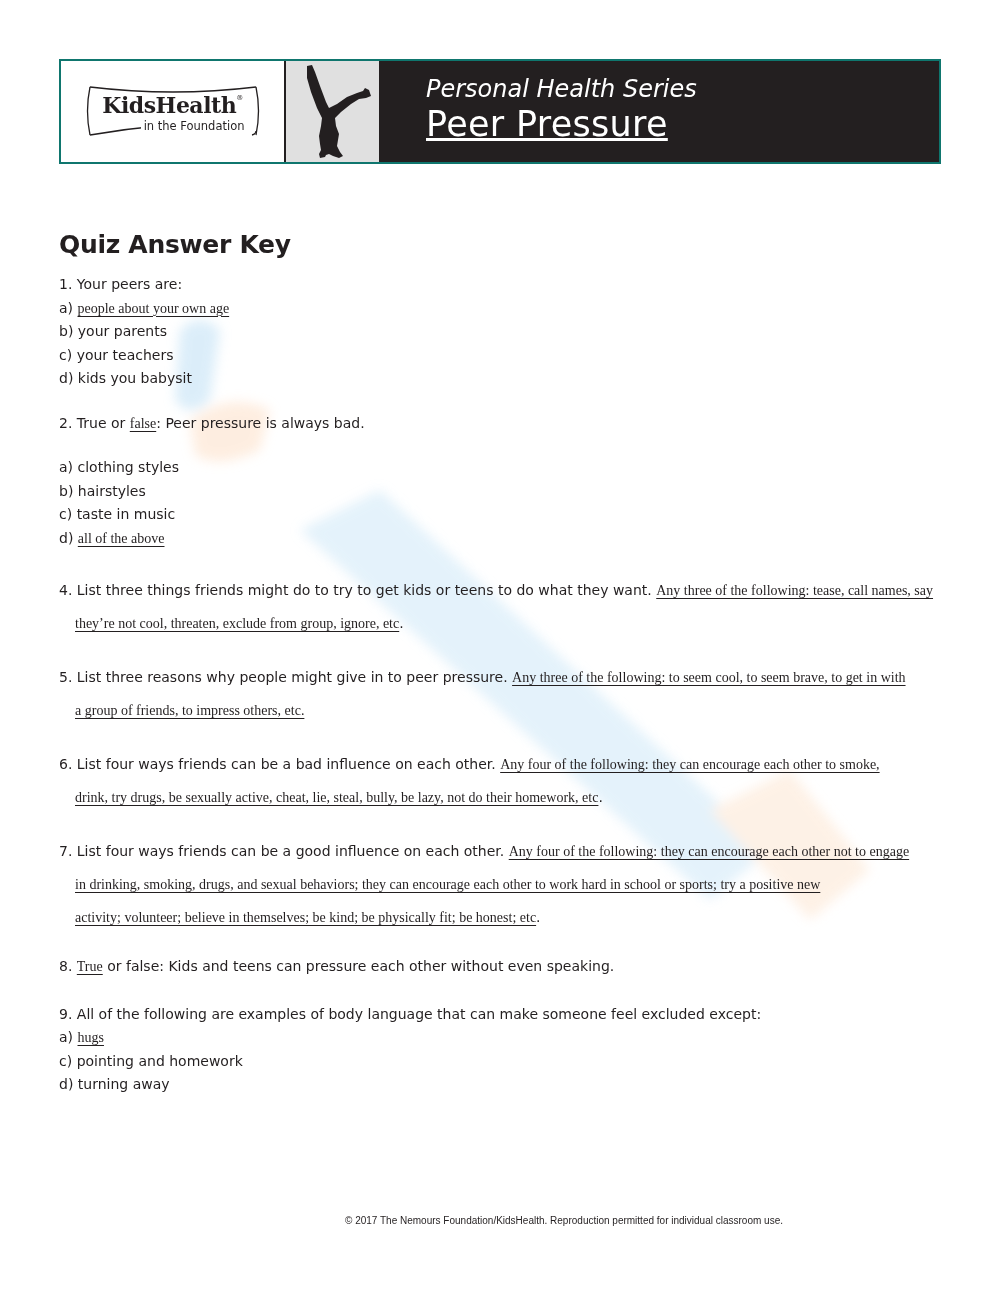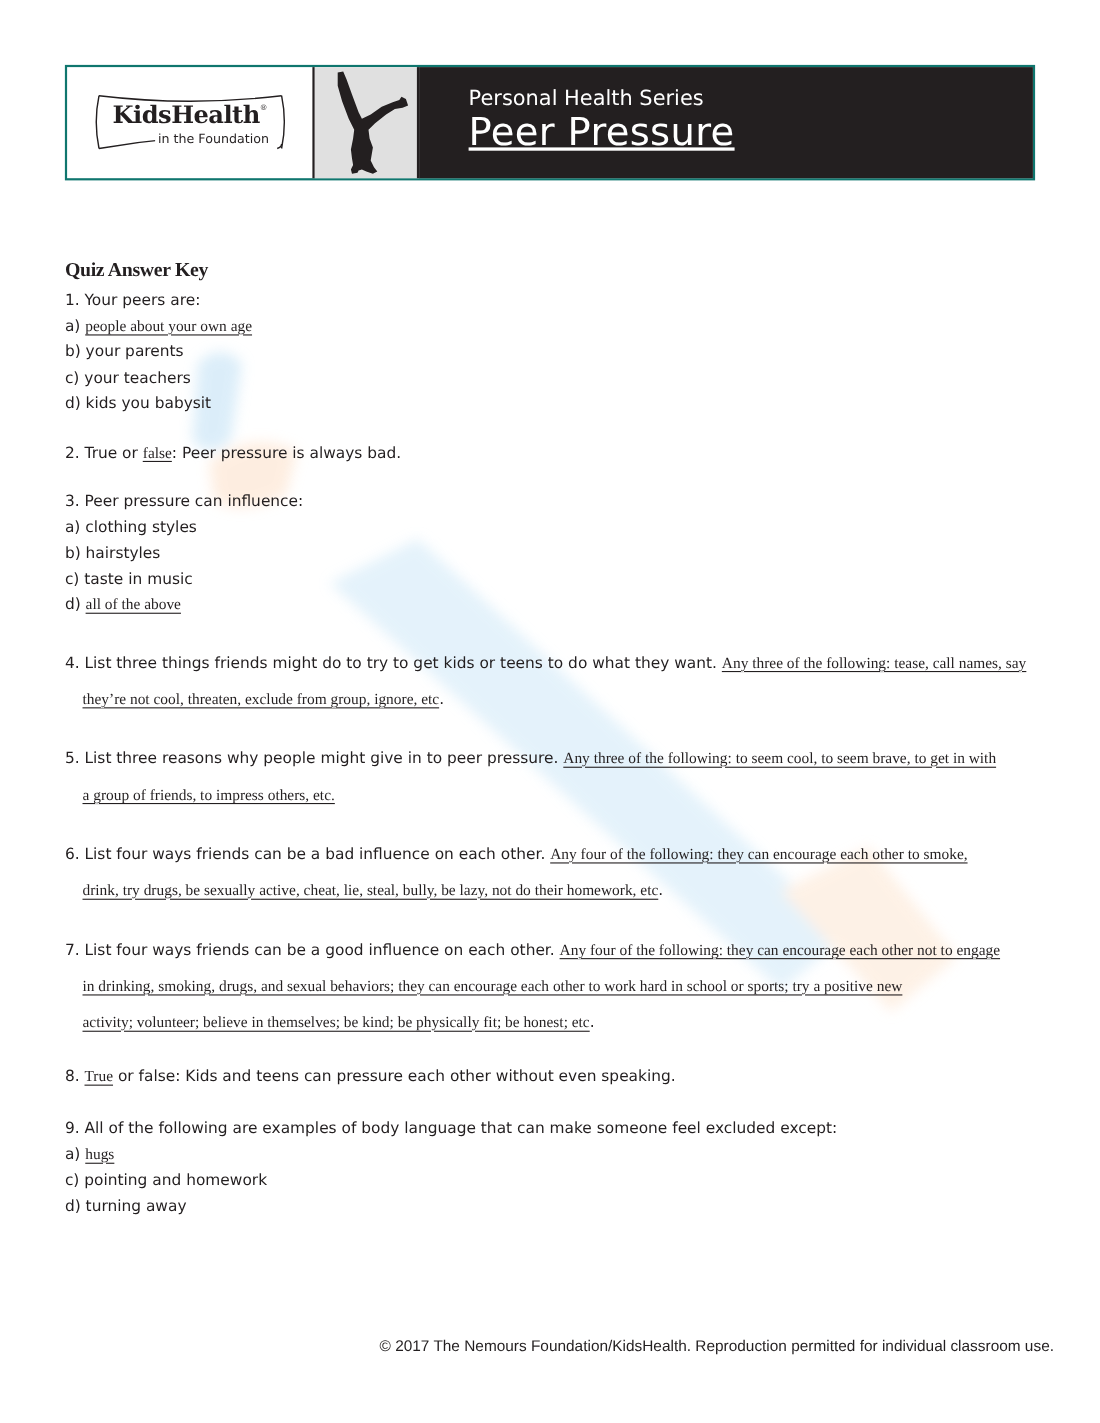--- a/index.html
+++ b/index.html
@@ -30,42 +30,42 @@
     background: #fff; padding: 0 3px;
   }
   .figure-box {
     width: 95px; height: 100%; background: #e0e0e0; border-right: 2px solid #231f20;
     display: flex; align-items: center; justify-content: center;
   }
   .title-box {
     flex: 1; background: #231f20; color: #ffffff; padding-left: 45px;
     display: flex; flex-direction: column; justify-content: center;
   }
-  .series-label { font-size: 19px; font-weight: normal; line-height: 1.2; margin-top: -4px; }
+  .series-label { font-size: 24px; font-weight: normal; line-height: 1.2; margin-top: -4px; font-style: italic; }
   .page-title { font-size: 35px; font-weight: normal; line-height: 1.15; letter-spacing: 0.3px; text-decoration: underline; }
 
   
   .watermark { position: absolute; left: 150px; top: 290px; width: 760px; height: 690px; pointer-events: none; }
 
   
   .content { position: absolute; left: 59px; top: 228px; width: 882px; font-size: 14px; line-height: 23.5px; }
-  .section-heading { font-size: 18px; font-weight: bold; line-height: 34px; margin-bottom: 0; letter-spacing: -0.3px; font-family: Liberation Serif, serif; }
+  .section-heading { font-size: 25px; font-weight: bold; line-height: 34px; margin-bottom: 11px; letter-spacing: -0.3px; }
   .u { text-decoration: underline; text-underline-offset: 3px; text-decoration-thickness: 1px; font-family: Liberation Serif, serif; }
   .q { margin: 0; }
   .gap { height: 21px; }
   .gap-lg { height: 24px; }
   .long {
     line-height: 33px; padding-left: 16px; text-indent: -16px;
   }
   .opt { display: block; }
 
   
   .footer {
     position: absolute; left: 345px; top: 1215px; font-family: "Liberation Sans", sans-serif;
-    font-size: 14px; color: #231f20;
+    font-size: 10px; color: #231f20;
   }
 </style>
 </head>
 <body>
 
 <div class="header">
   <div class="logo-box">
     <div class="logo-frame">
       <svg width="178" height="58" viewBox="0 0 178 58">
         <path d="M6 4 Q89 14 172 4" fill="none" stroke="#231f20" stroke-width="1.3"></path>
@@ -120,21 +120,20 @@
     <div class="opt"><span>d)</span> <span>kids you babysit</span></div>
   </div>
   <div class="gap"></div>
 
   <div class="q">
     <span>2.</span> <span>True or </span><span class="u">false</span><span>: Peer pressure is always bad.</span>
   </div>
   <div class="gap"></div>
 
   <div class="q">
-    <div><span>3.</span> <span>Peer pressure can influence:</span></div>
     <div class="opt"><span>a)</span> <span>clothing styles</span></div>
     <div class="opt"><span>b)</span> <span>hairstyles</span></div>
     <div class="opt"><span>c)</span> <span>taste in music</span></div>
     <div class="opt"><span>d)</span> <span class="u">all of the above</span></div>
   </div>
   <div class="gap-lg"></div>
 
   <div class="q long">
     <span>4.</span> <span>List three things friends might do to try to get kids or teens to do what they want.</span> <span class="u">Any three of the following: tease, call names, say </span><br><span class="u">they’re not cool, threaten, exclude from group, ignore, etc</span><span>.</span>
   </div>

